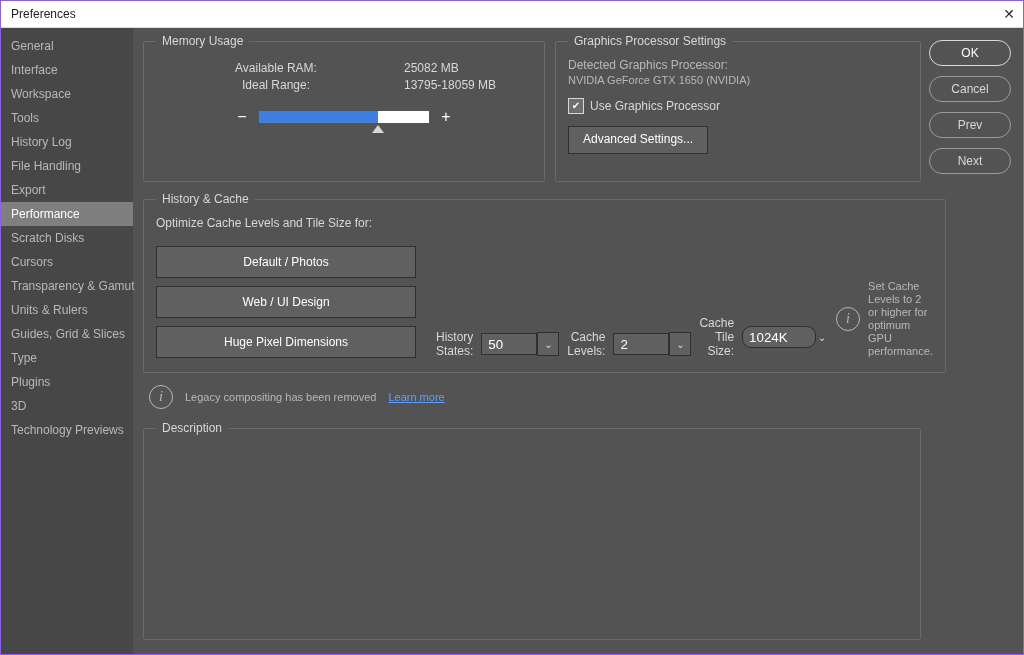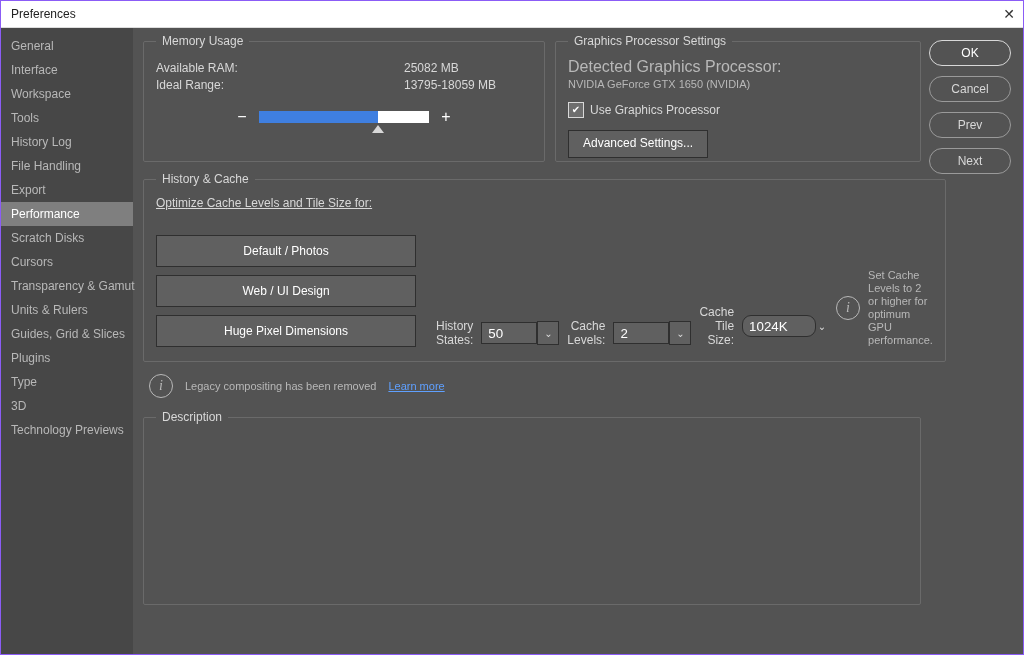--- a/index.html
+++ b/index.html
@@ -22,46 +22,46 @@
   .titlebar{height:26px;background:#fff;color:#222;display:flex;align-items:center;justify-content:space-between;padding:0 6px 0 10px;font-size:12px;border-bottom:1px solid #ddd;}
   .titlebar .t{font-weight:400;}
   .close{width:16px;height:16px;display:flex;align-items:center;justify-content:center;color:#333;font-size:14px;cursor:pointer;}
   .body{flex:1;display:flex;min-height:0;}
   .sidebar{width:132px;background:var(--panel-dark);padding:6px 0;box-sizing:border-box;}
   .side-item{padding:4px 10px;color:var(--fg-dim);cursor:pointer;white-space:nowrap;line-height:16px;}
   .side-item.sel{background:var(--sel);color:#fff;}
   .main{flex:1;padding:6px 6px 6px 10px;display:flex;gap:8px;min-width:0;}
   .panels{flex:1;min-width:0;display:flex;flex-direction:column;gap:10px;}
   .row1{display:flex;gap:10px;}
-  fieldset{border:1px solid #6a6a6a;border-radius:2px;margin:0;padding:10px 12px 3px;color:var(--fg);}
+  fieldset{border:1px solid #6a6a6a;border-radius:2px;margin:0;padding:10px 12px 27px;color:var(--fg);}
   legend{padding:0 6px;color:var(--fg);font-size:12px;}
 
   .mem{flex:1;min-width:0;}
   .gfx{width:340px;}
   .mem .line{display:flex;align-items:center;gap:8px;margin:3px 0;justify-content:flex-start;}
-  .mem .label{width:240px;text-align:left;color:var(--fg);}
+  .mem .label{width:240px;text-align:center;color:var(--fg);}
   .mem .val{color:var(--fg);}
   .inp{background:var(--panel-light);border:1px solid #2f2f2f;color:#fff;height:20px;width:74px;padding:0 6px;text-align:center;}
   .slider-wrap{display:flex;align-items:center;gap:8px;margin-top:6px;justify-content:center;position:relative;height:38px;}
   .slider{position:relative;width:170px;height:12px;background:#fff;}
   .slider .fill{position:absolute;left:0;top:0;bottom:0;width:70%;background:var(--accent);}
   .slider .tri{position:absolute;top:14px;left:70%;transform:translateX(-50%);width:0;height:0;border-left:6px solid transparent;border-right:6px solid transparent;border-bottom:8px solid #d8d8d8;}
   .pm{width:18px;height:18px;display:flex;align-items:center;justify-content:center;color:#fff;font-size:16px;cursor:pointer;line-height:0;}
 
-  .gfx .ginfo{color:var(--fg-dim);font-size:16px;margin-bottom:2px;}
+  .gfx .ginfo{color:var(--fg-dim);font-size:12px;margin-bottom:2px;}
   .gfx .gname{color:var(--fg-dim);font-size:11px;margin-bottom:12px;}
   .chkrow{display:flex;align-items:center;gap:6px;margin:6px 0 12px;}
   .chkbox{width:14px;height:14px;border:1px solid var(--fg);background:#6e6e6e;display:flex;align-items:center;justify-content:center;color:#fff;font-size:10px;line-height:0;}
   .chkbox.checked::after{content:"✔";font-size:10px;color:#fff;}
   .mini-btn{display:inline-block;background:var(--panel-light);border:1px solid #2f2f2f;color:#fff;height:26px;line-height:24px;padding:0 14px;cursor:pointer;}
 
   .hc{padding-bottom:14px;}
   .hc .cols{display:flex;gap:20px;}
   .hc .left{width:260px;display:flex;flex-direction:column;gap:8px;}
-  .hc .left .hint{color:var(--fg);margin:0 0 17px 0;text-decoration:underline;}
+  .hc .left .hint{color:var(--fg);margin:0 0 8px 0;}
   .opt-btn{background:var(--panel-light);border:1px solid #2f2f2f;color:#fff;height:30px;display:flex;align-items:center;justify-content:center;cursor:pointer;}
   .hc .right{flex:1;display:flex;flex-direction:row;gap:8px;align-items:flex-end;}
   .field{display:flex;align-items:center;gap:8px;}
   .field label{text-align:right;color:var(--fg);}
   .select{display:flex;align-items:center;gap:0;}
   .sel-box{background:var(--panel-light);border:1px solid #2f2f2f;color:#fff;height:20px;width:42px;padding:0 6px;}
   .sel-wide{width:68px;border-radius:9px;}
   .chev{width:20px;height:22px;border:1px solid #2f2f2f;background:var(--panel-light);display:flex;align-items:center;justify-content:center;color:#ddd;cursor:pointer;font-size:10px;}
   .infobar{display:flex;align-items:center;gap:8px;margin-top:6px;justify-content:flex-end;max-width:280px;}
   .info-icon{width:22px;height:22px;border:1.8px solid var(--fg-dim);border-radius:50%;display:flex;align-items:center;justify-content:center;color:var(--fg-dim);font-family:Georgia,serif;font-style:italic;font-size:14px;flex:0 0 22px;}
@@ -93,22 +93,22 @@
         <div class="side-item">Tools</div>
         <div class="side-item">History Log</div>
         <div class="side-item">File Handling</div>
         <div class="side-item">Export</div>
         <div class="side-item sel">Performance</div>
         <div class="side-item">Scratch Disks</div>
         <div class="side-item">Cursors</div>
         <div class="side-item">Transparency &amp; Gamut</div>
         <div class="side-item">Units &amp; Rulers</div>
         <div class="side-item">Guides, Grid &amp; Slices</div>
+        <div class="side-item">Type</div>
         <div class="side-item">Plugins</div>
-        <div class="side-item">Type</div>
         <div class="side-item">3D</div>
         <div class="side-item">Technology Previews</div>
       </div>
     <div class="main">
       <div class="panels">
         <div class="row1">
 
           <fieldset class="mem">
             <legend>Memory Usage</legend>
             <div class="line">

